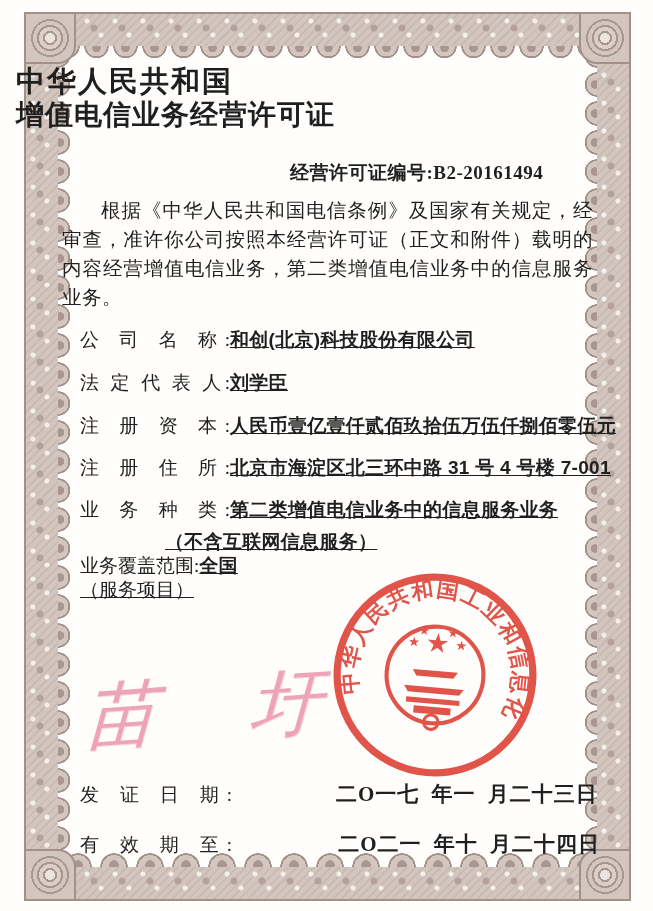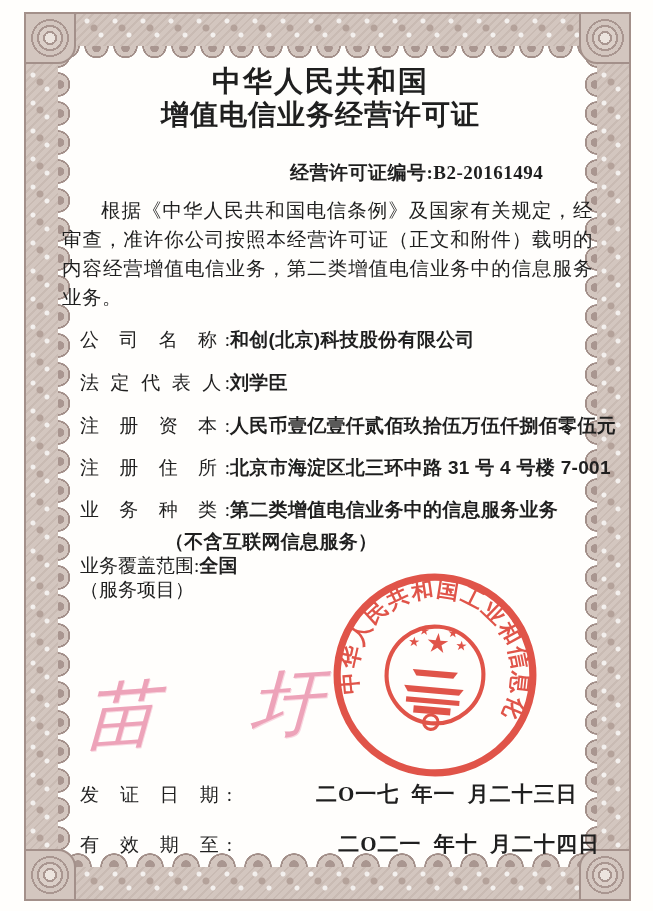--- a/index.html
+++ b/index.html
@@ -60,29 +60,29 @@
       radial-gradient(circle at 42px 42px, rgba(255,255,255,.8) 2px, transparent 3px);
   }
   .corner.tl{left:0;top:0;border-bottom-right-radius:18px;}
   .corner.tr{right:0;top:0;border-bottom-left-radius:18px;}
   .corner.bl{left:0;bottom:0;border-top-right-radius:18px;}
   .corner.br{right:0;bottom:0;border-top-left-radius:18px;}
 
   
   .content{position:absolute;inset:0;}
   .abs{position:absolute;}
-  .title{left:8px;right:20px;top:64px;text-align:center;font-weight:700;line-height:34px;}
+  .title{left:16px;right:20px;top:64px;font-weight:700;line-height:34px;}
   .title .t1{font-size:29px;letter-spacing:2px;}
   .title .t2{font-size:28px;letter-spacing:1px;}
   .license-line{left:290px;top:160px;font-size:19px;font-weight:600;letter-spacing:.5px;font-family:Liberation Serif, serif;}
   .body-par{
     left:62px;width:531px;top:196px;font-size:19.5px;line-height:29px;
     text-align:justify;text-indent:2em;letter-spacing:.5px;margin:0;
   }
-  .fields{left:80px;top:328px;width:516px;font-size:19px;}
+  .fields{left:80px;top:328px;width:516px;font-size:19px;text-decoration:underline;}
   .frow{line-height:24px;white-space:nowrap;}
   .flabel{display:inline-block;width:150px;text-align:justify;text-align-last:justify;vertical-align:top;}
   .flabel.auto{width:auto;text-align-last:auto;}
   .fval{font-family:"Liberation Sans",sans-serif;font-weight:700;letter-spacing:.3px;}
   .mb19{margin-bottom:19px;} .mb18{margin-bottom:18px;} .mb0{margin-bottom:0;}
   .subline{margin-left:85px;line-height:24px;margin-top:8px;}
   .servnote{line-height:24px;}
 
   .signer-row{left:80px;top:644px;width:516px;height:26px;font-size:19px;z-index:2;}
   .signer-label{position:absolute;left:0;top:0;display:inline-block;width:130px;text-align:justify;text-align-last:justify;}
@@ -90,21 +90,21 @@
 
   .signature{
     left:86px;top:668px;font-size:72px;line-height:100px;color:#ea94ae;
     letter-spacing:38px;transform:rotate(-4deg) skewX(-6deg);transform-origin:left top;
     font-style:italic;opacity:.85;text-shadow:1px 1px 0 rgba(233,120,155,.35);z-index:1;white-space:nowrap;
   }
   .seal{left:332px;top:572px;width:206px;height:206px;z-index:3;mix-blend-mode:multiply;
     opacity:.9;transform:rotate(5deg);}
   .seal svg{width:100%;height:100%;}
 
-  .date-row{left:80px;top:780px;width:520px;font-size:19px;display:flex;align-items:baseline;}
+  .date-row{left:80px;top:780px;width:520px;font-size:19px;display:flex;align-items:baseline;gap:20px;}
   .date-row.valid{top:830px;justify-content:space-between;}
   .dlabel{display:inline-block;width:152px;text-align:justify;text-align-last:justify;flex:none;}
   .dval{margin-left:84px;font-weight:600;font-size:21px;letter-spacing:1px;word-spacing:6px;white-space:nowrap;}
 </style>
 </head>
 <body>
 
 <div class="page">
 
   <div class="frame">

